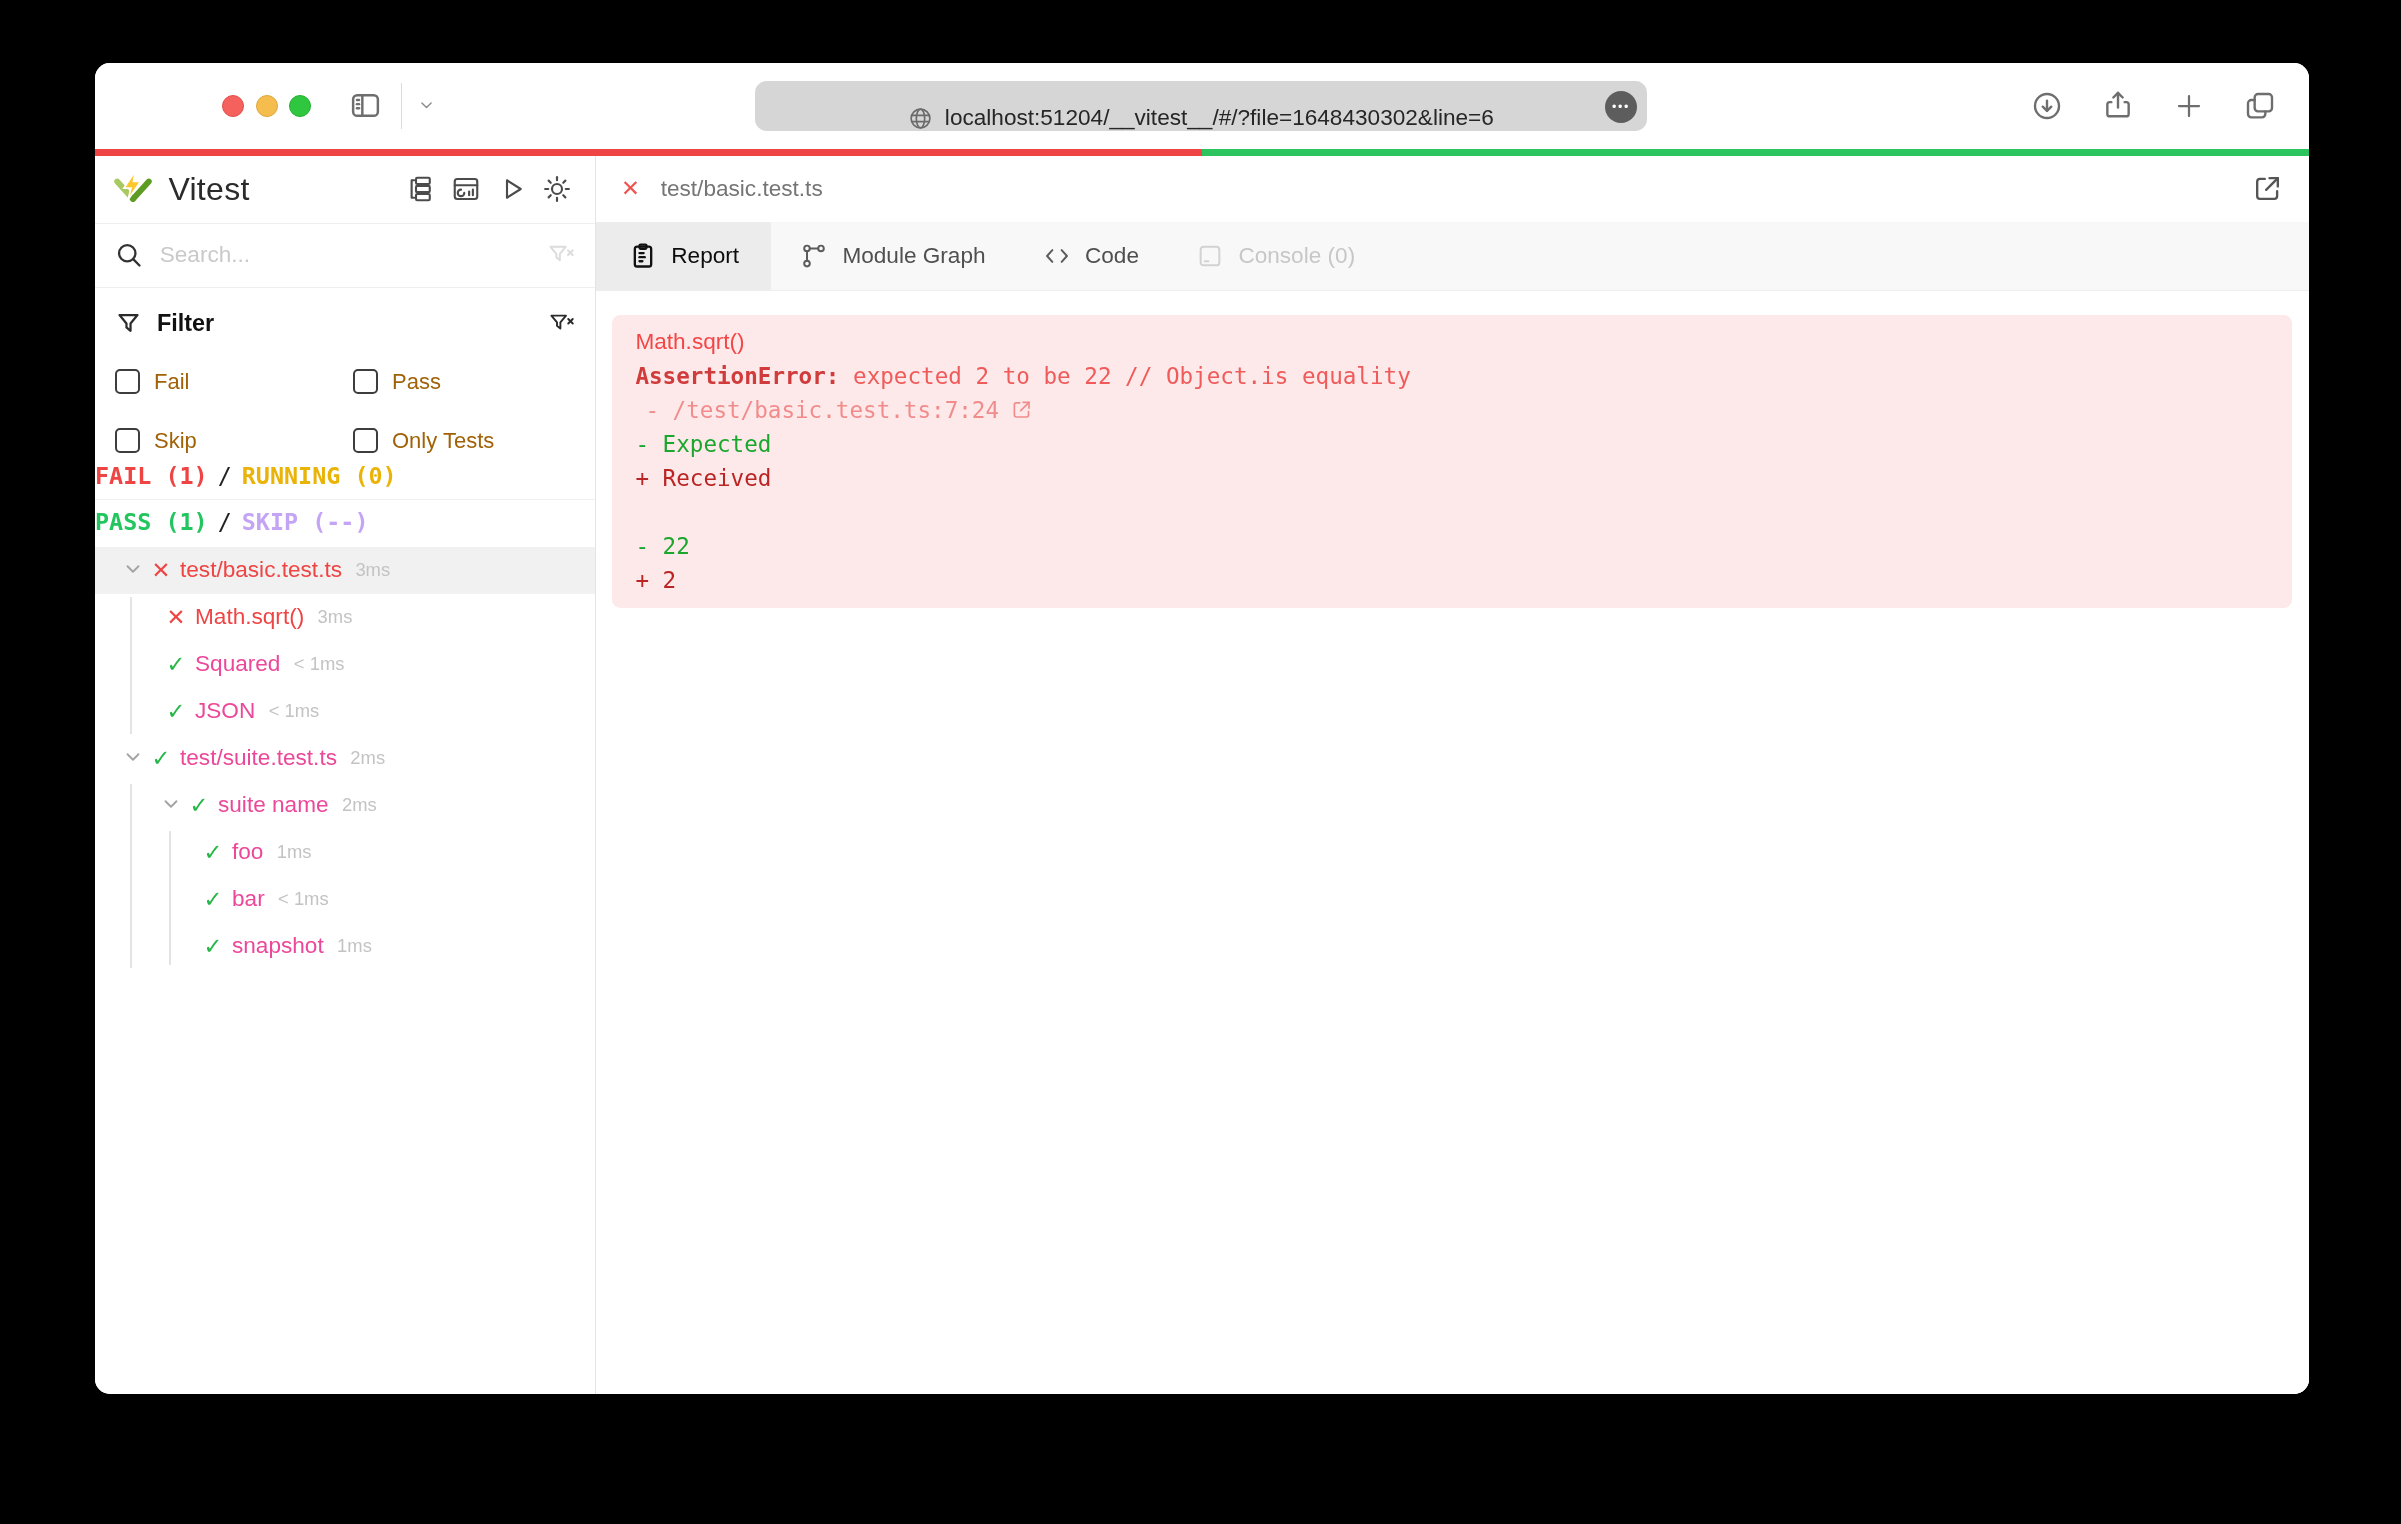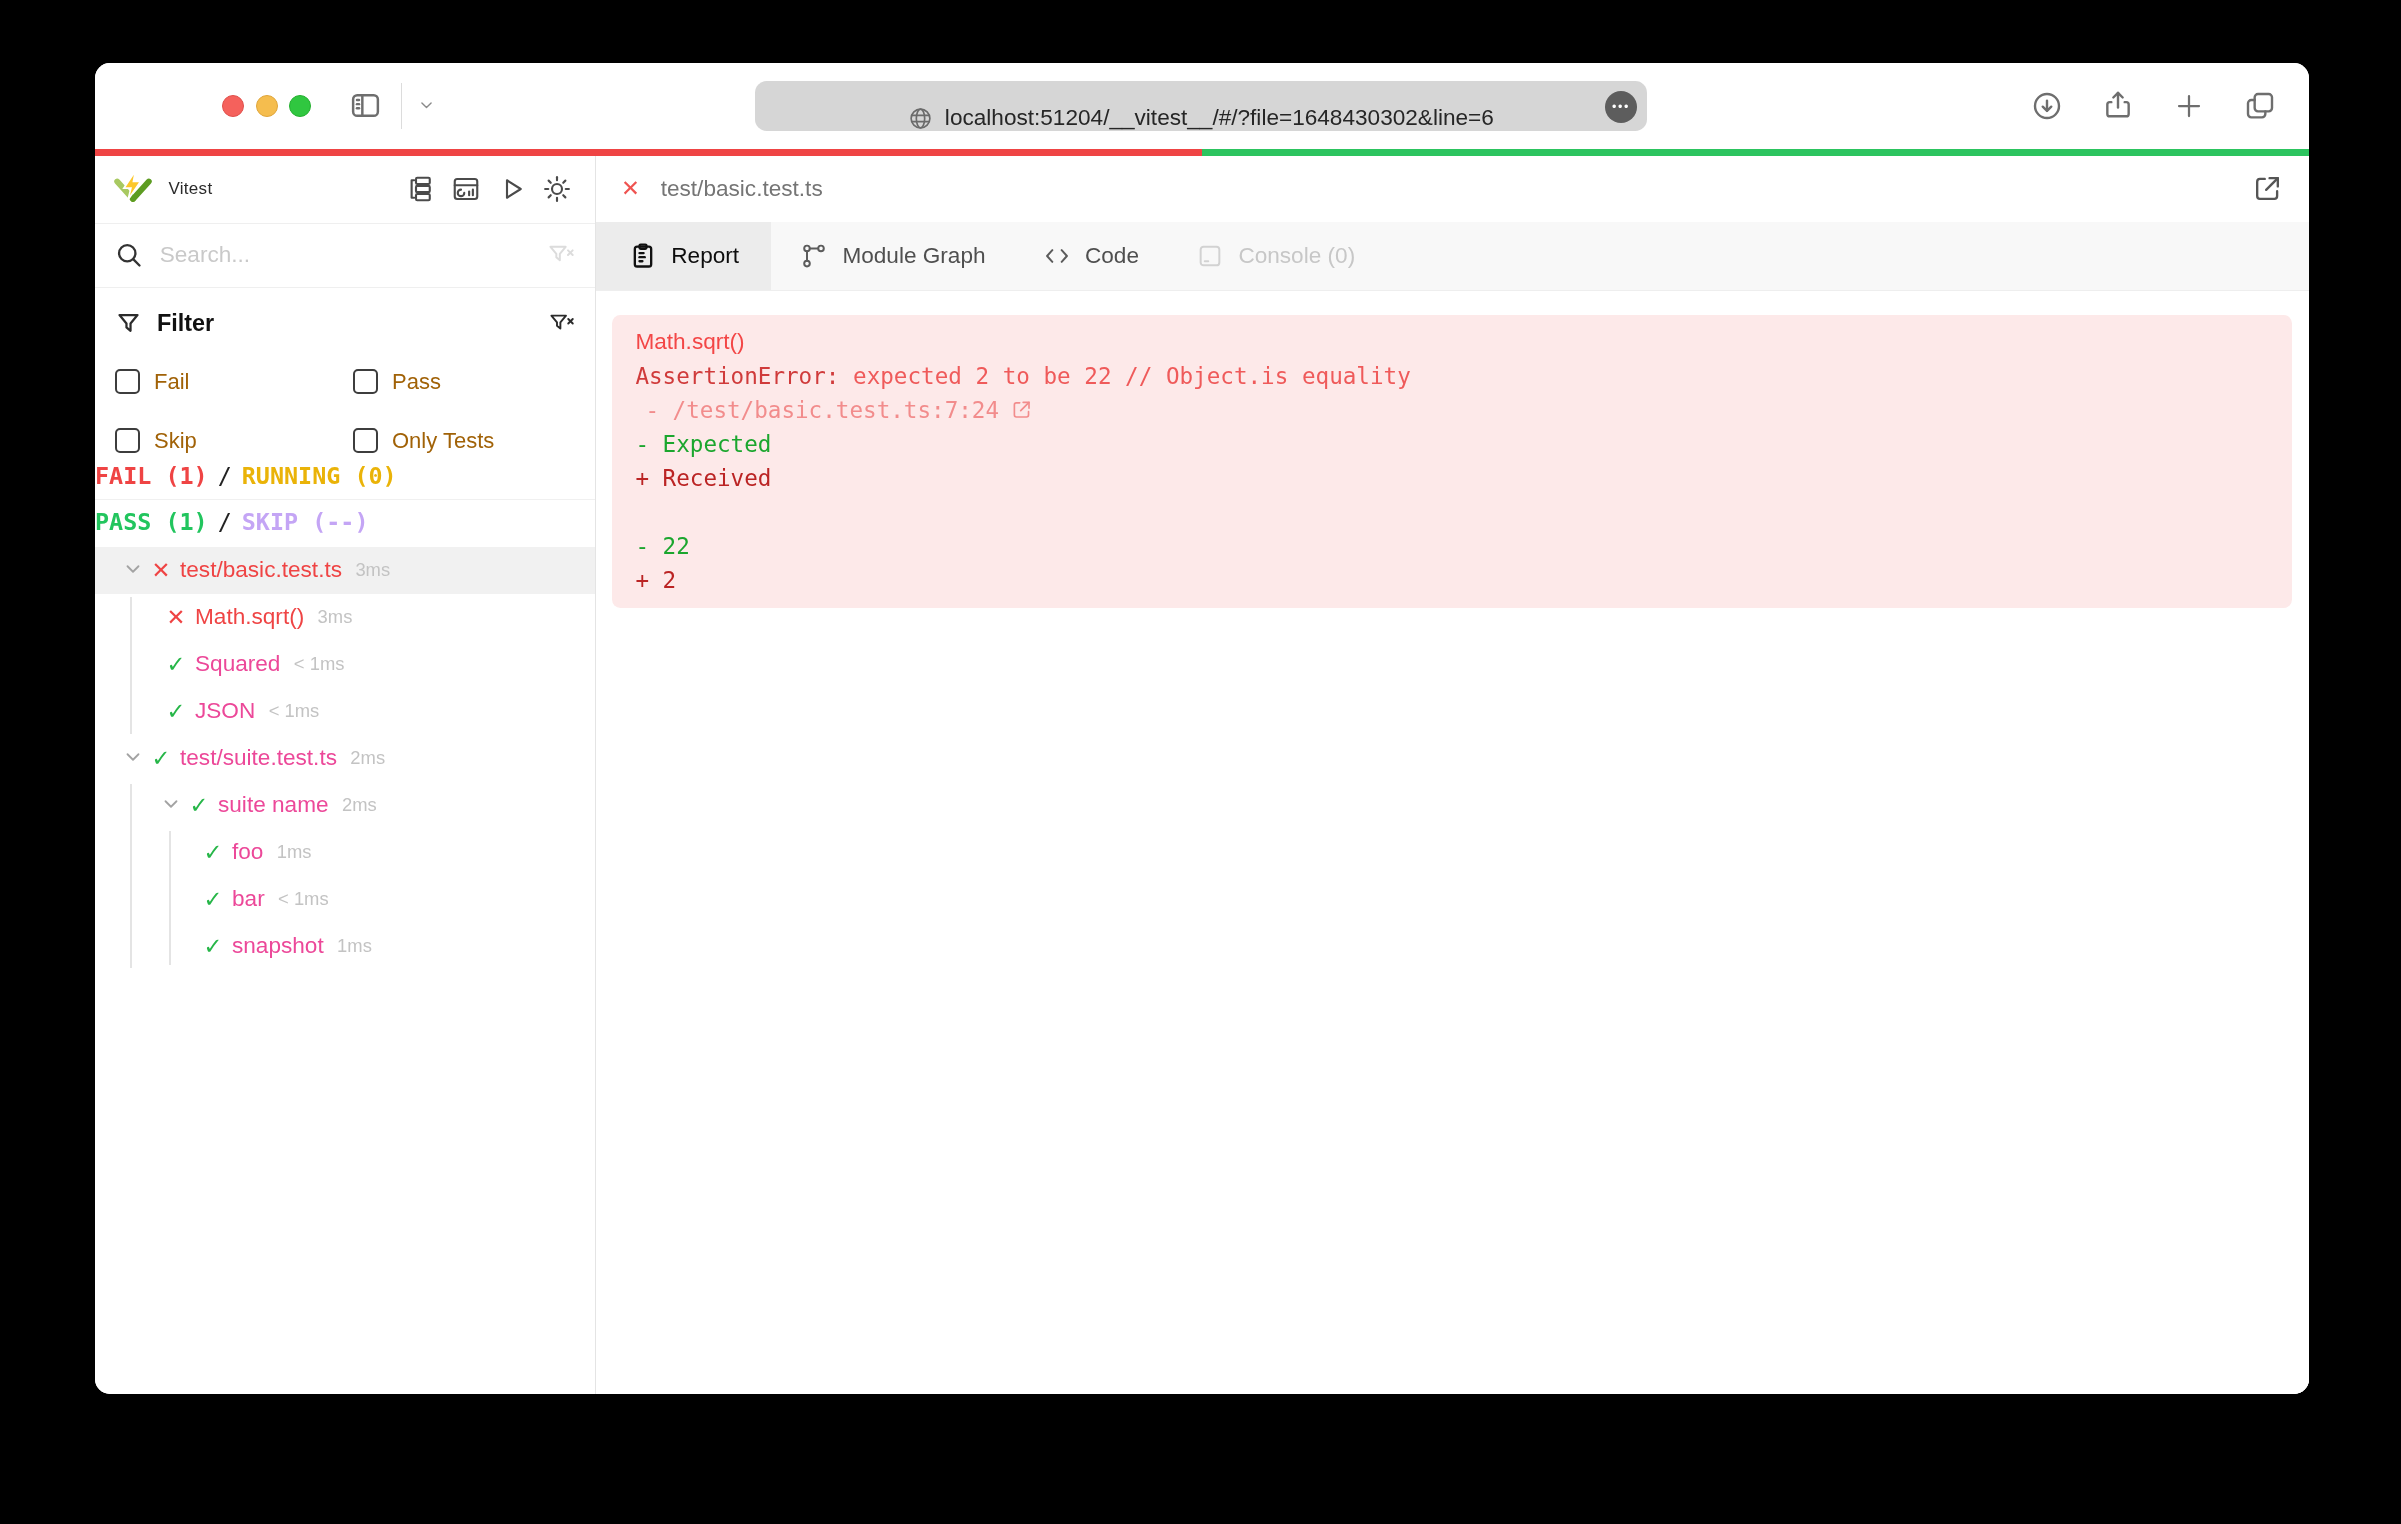--- a/index.html
+++ b/index.html
@@ -39,21 +39,21 @@
   .app { display:flex; height:1238px; }
   .sidebar { width:501px; min-width:501px; border-right:0.8px solid #e4e4e4; background:#fff; }
   .main { flex:1; display:flex; flex-direction:column; background:#fff; }
 
   .ic { display:inline-flex; align-items:center; justify-content:center; }
   .ic svg { stroke:currentColor; fill:none; stroke-width:1.7; stroke-linecap:round; stroke-linejoin:round; }
 
   
   .sb-header { height:68px; display:flex; align-items:center; padding:0 22px 0 18.4px; border-bottom:0.8px solid #efefef; }
   .logo { width:40px; height:40px; }
-  .app-title { font-size:17px; color:#2b2b2b; margin-left:15px; font-weight:500; letter-spacing:0.3px; }
+  .app-title { font-size:32px; color:#2b2b2b; margin-left:15px; font-weight:500; letter-spacing:0.3px; }
   .sb-actions { margin-left:auto; display:flex; gap:13.4px; color:#4b4b4b; }
   .sb-actions .ic { width:32px; height:32px; }
 
   
   .sb-search { height:64px; display:flex; align-items:center; padding:0 20px; border-bottom:0.8px solid #efefef; }
   .sb-search .mag { color:#333; width:28px; height:28px; }
   .search-input { border:none; outline:none; flex:1; font-size:22.6px; color:#333; margin-left:16.7px; font-family:inherit; background:transparent; }
   .search-input::placeholder { color:#c9c9c9; }
   .faint { color:#dcdcdc; }
 
@@ -108,21 +108,21 @@
   .tab.active .ic svg { stroke-width:2; }
   .tab.disabled { color:#c7c7c7; }
   .tab.disabled .ic { color:#d2d2d2; }
 
   
   .content { flex:1; background:#fff; }
   .error-panel { margin:24px 16.7px 0 16px; background:#fde9e9; border-radius:8.4px;
                  padding:10px 23.4px 11.7px 23.4px; font-family:"DejaVu Sans Mono", monospace; font-size:22.6px; }
   .eline { height:34px; display:flex; align-items:center; white-space:pre; }
   .t-name { font-family:"Liberation Sans", sans-serif; color:#f34646; }
-  .t-errname { color:#d03b3b; font-weight:normal; }
+  .t-errname { color:#d03b3b; font-weight:bold; }
   .t-errmsg { color:#ef5a5a; }
   .t-stack { color:#f28c8c; padding-left:10px; }
   .t-green { color:#1ba62e; }
   .t-darkred { color:#bb2424; }
   .stack-ext { width:25px; height:25px; color:#f28c8c; margin-left:10px; }
 </style>
 </head>
 <body>
 
 <div class="window">

